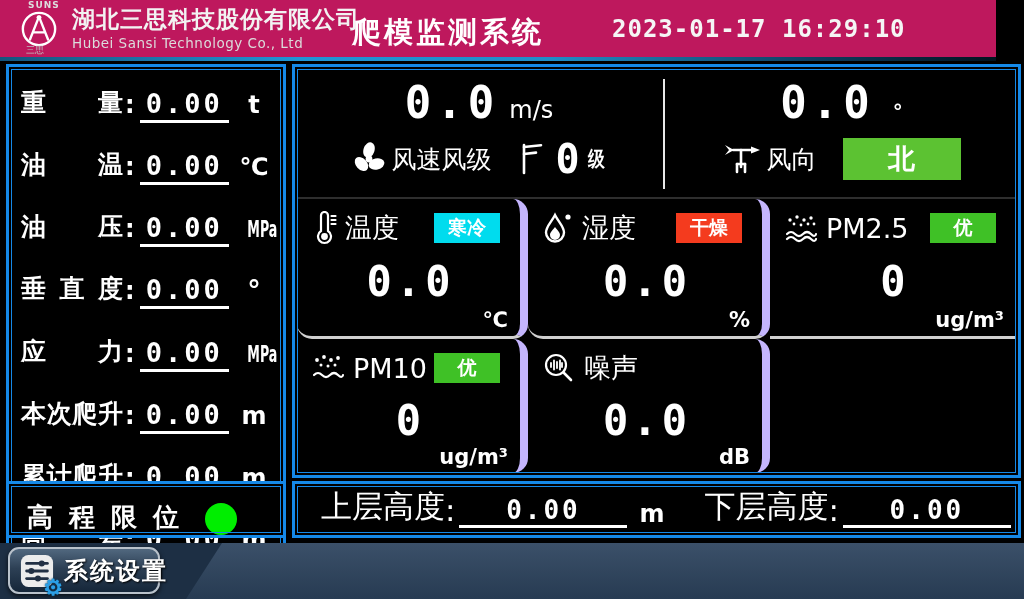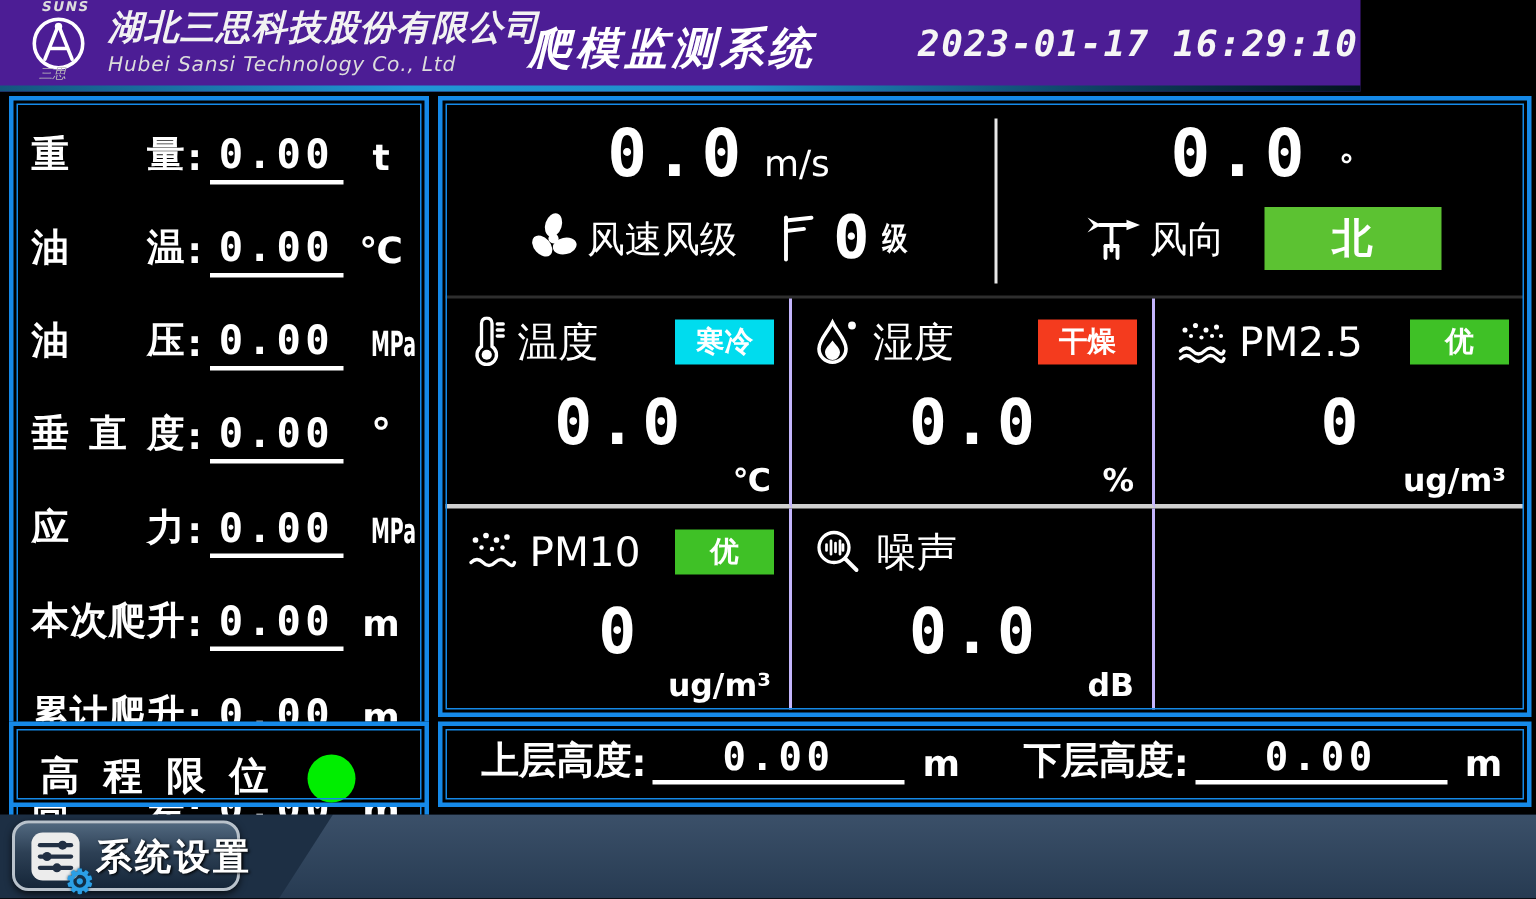--- a/index.html
+++ b/index.html
@@ -2,21 +2,21 @@
 <html><head>
 <meta charset="utf-8">
 <style>
   html,body{margin:0;padding:0;}
   body{
     width:1024px;height:599px;position:relative;overflow:hidden;
     background:#000;color:#fff;
     font-family:"DejaVu Sans","Liberation Sans",sans-serif;
   }
   
-  .header{position:absolute;left:0;top:0;width:907px;height:61px;background:#4c1d95;font-style:italic;}
+  .header{position:absolute;left:0;top:0;width:996px;height:61px;background:#be185d;}
   .hline{position:absolute;left:0;bottom:0;width:100%;height:4px;
     background:linear-gradient(90deg,#14557e 0%,#2095d6 30%,#1f8ec9 55%,#0d3d5e 82%,#03131f 100%);}
   .logo{position:absolute;left:20px;top:1px;width:48px;text-align:center;line-height:1;}
   .logo .suns{font-size:9px;font-weight:bold;letter-spacing:1px;color:#ddd;text-align:left;padding-left:8px;}
   .logo .sansi{font-size:9px;color:#bbb;margin-top:-2px;text-align:left;padding-left:6px;}
   .company{position:absolute;left:72px;top:6px;line-height:1.2;}
   .company .cn{font-size:23px;font-weight:bold;letter-spacing:1px;color:#f2f2f2;}
   .company .en{font-size:13.5px;color:#dcdcdc;letter-spacing:.5px;margin-top:1px;}
   .page-title{position:absolute;left:352px;top:13px;font-size:29px;font-weight:bold;letter-spacing:3px;color:#fff;}
   .datetime{position:absolute;left:612px;top:15px;font-size:24px;font-weight:bold;
@@ -51,38 +51,38 @@
   .sub-label{font-size:25px;margin-left:4px;}
   .level-val{font-family:"DejaVu Sans Mono","Liberation Mono",monospace;font-size:40px;font-weight:bold;margin:0 6px 0 10px;}
   .level-unit{font-size:21px;font-weight:bold;display:inline-block;transform:scaleX(.8);}
   .gap28{width:28px;}
   .north-btn{width:118px;height:42px;margin-left:26px;display:flex;align-items:center;justify-content:center;
     font-size:27px;font-weight:bold;color:#fff;border:none;cursor:pointer;}
   
   .env{position:absolute;left:2px;right:2px;bottom:2px;top:130px;border-top:2px solid #2e2e2e;
     display:grid;grid-template-columns:231px 242px 1fr;grid-template-rows:140px 1fr;}
   .cell{position:relative;box-sizing:border-box;padding:12px 10px 4px 14px;display:flex;flex-direction:column;}
-  .cell.br{border-right:2px solid #c4b5fd;}
+  .cell.br{border-right:8px solid #c4b5fd;border-radius:15px;}
   .cell.bb{border-bottom:3px solid #d0d0d0;}
   .cell-head{display:flex;align-items:center;height:34px;}
   .cell-label{font-size:27px;margin-left:8px;white-space:nowrap;}
-  .badge{margin-left:auto;min-width:66px;height:30px;display:flex;align-items:center;
+  .badge{margin-left:auto;margin-right:10px;min-width:66px;height:30px;display:flex;align-items:center;
     justify-content:center;font-size:19px;font-weight:bold;color:#fff;padding:0 6px;box-sizing:border-box;}
   .cell-val{flex:1;display:flex;align-items:center;justify-content:center;
     font-family:"DejaVu Sans Mono","Liberation Mono",monospace;font-size:42px;font-weight:bold;letter-spacing:4px;
     padding-bottom:14px;}
   .cell-unit{position:absolute;right:12px;bottom:4px;font-size:21px;font-weight:bold;}
   
   .limit-box{left:6px;top:481px;width:280px;height:57px;display:flex;align-items:flex-end;padding:0 18px;}
   .limit-label{display:inline-block;width:152px;font-size:26px;font-weight:bold;
     text-align:justify;text-align-last:justify;}
   .limit-dot{width:32px;height:32px;border-radius:50%;margin-left:26px;}
   .heights{left:292px;top:481px;width:729px;height:57px;display:flex;align-items:center;}
   .hgroup{flex:1;display:flex;align-items:flex-end;padding:0 14px 6px 26px;}
-  .hlabel{font-size:25px;font-weight:bold;white-space:nowrap;}
+  .hlabel{font-size:31px;font-weight:normal;white-space:nowrap;}
   .hval{width:168px;margin:0 4px;border-bottom:3px solid #fff;text-align:center;
     font-family:"DejaVu Sans Mono","Liberation Mono",monospace;font-size:26px;font-weight:bold;letter-spacing:3px;}
   .hunit{font-size:24px;font-weight:bold;margin-left:8px;}
   
   .taskbar{position:absolute;left:0;top:543px;width:1024px;height:56px;background:#1d2f44;}
   .taskbar .wedge{position:absolute;left:186px;right:0;top:0;bottom:0;
     background:linear-gradient(180deg,#3b5069,#273b52);
     clip-path:polygon(36px 0,100% 0,100% 100%,0 100%);}
   .settings-btn{position:absolute;left:8px;top:4px;width:152px;height:47px;box-sizing:border-box;
     border:2px solid #b9c2cb;border-radius:11px;cursor:pointer;

